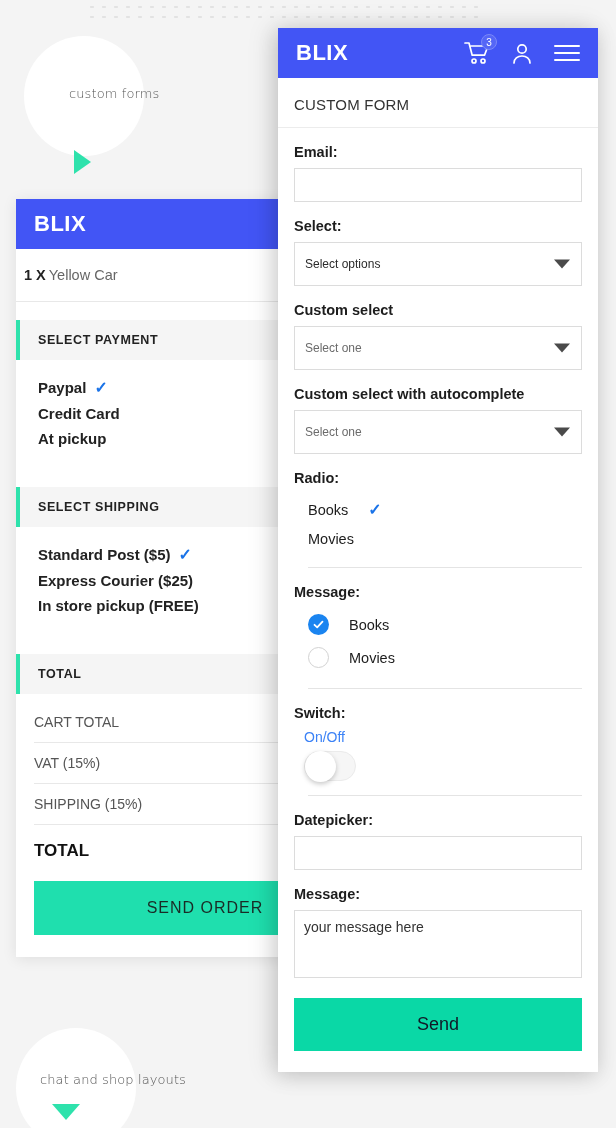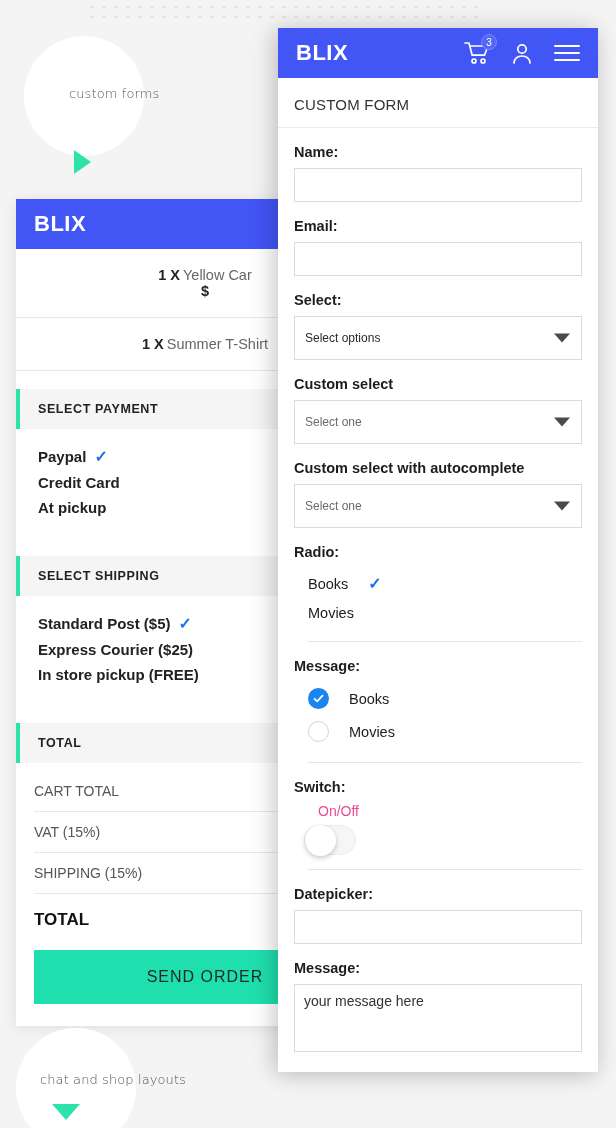--- a/index.html
+++ b/index.html
@@ -59,21 +59,21 @@
     height: 50px; display: flex; align-items: center;
     padding: 0 18px; justify-content: space-between;
   }
   .brand-logo { font-size: 22px; font-weight: bold; letter-spacing: .5px; }
   .brandbar-icons { display: flex; align-items: center; gap: 20px; }
   .ico { display: block; }
 
   .cart-line {
     display: flex; justify-content: space-between; align-items: center;
     padding: 18px 8px; border-bottom: 1px solid #e8e8e8;
-    font-size: 14.5px; color: #666; flex-direction: column;
+    font-size: 14.5px; color: #666;
   }
   .cart-line b { color: #222; font-weight: bold; margin-right: 3px; }
   .cart-line .price { color: #222; font-weight: bold; white-space: nowrap; }
 
   .section-head {
     background: #f5f5f5; border-left: 4px solid #2ee2ac;
     padding: 13px 0 13px 18px; margin-top: 18px;
     font-size: 12.5px; font-weight: bold; color: #222; letter-spacing: .6px;
   }
   .opt-list { padding: 14px 0 18px 22px; }
@@ -139,21 +139,21 @@
   .divider { border-top: 1px solid #e4e4e4; margin: 14px 0 0 14px; }
 
   .cbox {
     width: 21px; height: 21px; border-radius: 50%;
     display: inline-flex; align-items: center; justify-content: center;
     flex: 0 0 auto;
   }
   .cbox.on { background: #1a84f0; }
   .cbox.off { background: #fff; border: 1.5px solid #d2d2d2; }
 
-  .switch-label { font-size: 14px; color: #ec4899; margin: 4px 0 6px 24px; }
+  .switch-label { font-size: 14px; color: #3b82f6; margin: 4px 0 6px 10px; }
   .switch {
     margin-left: 10px; width: 52px; height: 30px; border-radius: 15px;
     background: #f6f6f6; border: 1px solid #ebebeb; position: relative;
   }
   .switch .knob {
     position: absolute; left: 0px; top: -1px;
     width: 31px; height: 31px; border-radius: 50%;
     background: #fff; box-shadow: 0 2px 5px rgba(0,0,0,.22);
   }
   .ta {
@@ -199,24 +199,20 @@
               <path d="M4 22c0-4.4 3.6-7 8-7s8 2.6 8 7" stroke-linecap="round"></path>
           </svg>
         </span>
       </div>
     </div>
 
     <div class="cart-line">
       <span><b>1 X</b><span>Yellow Car</span></span>
       <span class="price">$</span>
     </div>
-    <div class="cart-line">
-      <span><b>1 X</b><span>Summer T-Shirt</span></span>
-      <span class="price"></span>
-    </div>
 
     <div class="section-head">SELECT PAYMENT</div>
     <div class="opt-list">
       <div class="opt">
         <span>Paypal</span>
         <span class="tick">✓</span>
       </div>
       <div class="opt">
         <span>Credit Card</span>
       </div>
@@ -292,24 +288,20 @@
               <line x1="1" y1="17" x2="25" y2="17"></line>
           </svg>
         </span>
       </div>
     </div>
 
     <div class="modal-title">CUSTOM FORM</div>
 
     <div class="modal-body">
 
-      <div class="fld">
-        <span class="fld-label">Name:</span>
-        <input class="txt-input" type="text" value="" style="">
-      </div>
 
       <div class="fld">
         <span class="fld-label">Email:</span>
         <input class="txt-input" type="text" value="" style="">
       </div>
 
       <div class="fld">
         <span class="fld-label">Select:</span>
         <div class="sel-wrap">
           <div class="sel-box dark">Select options</div>

